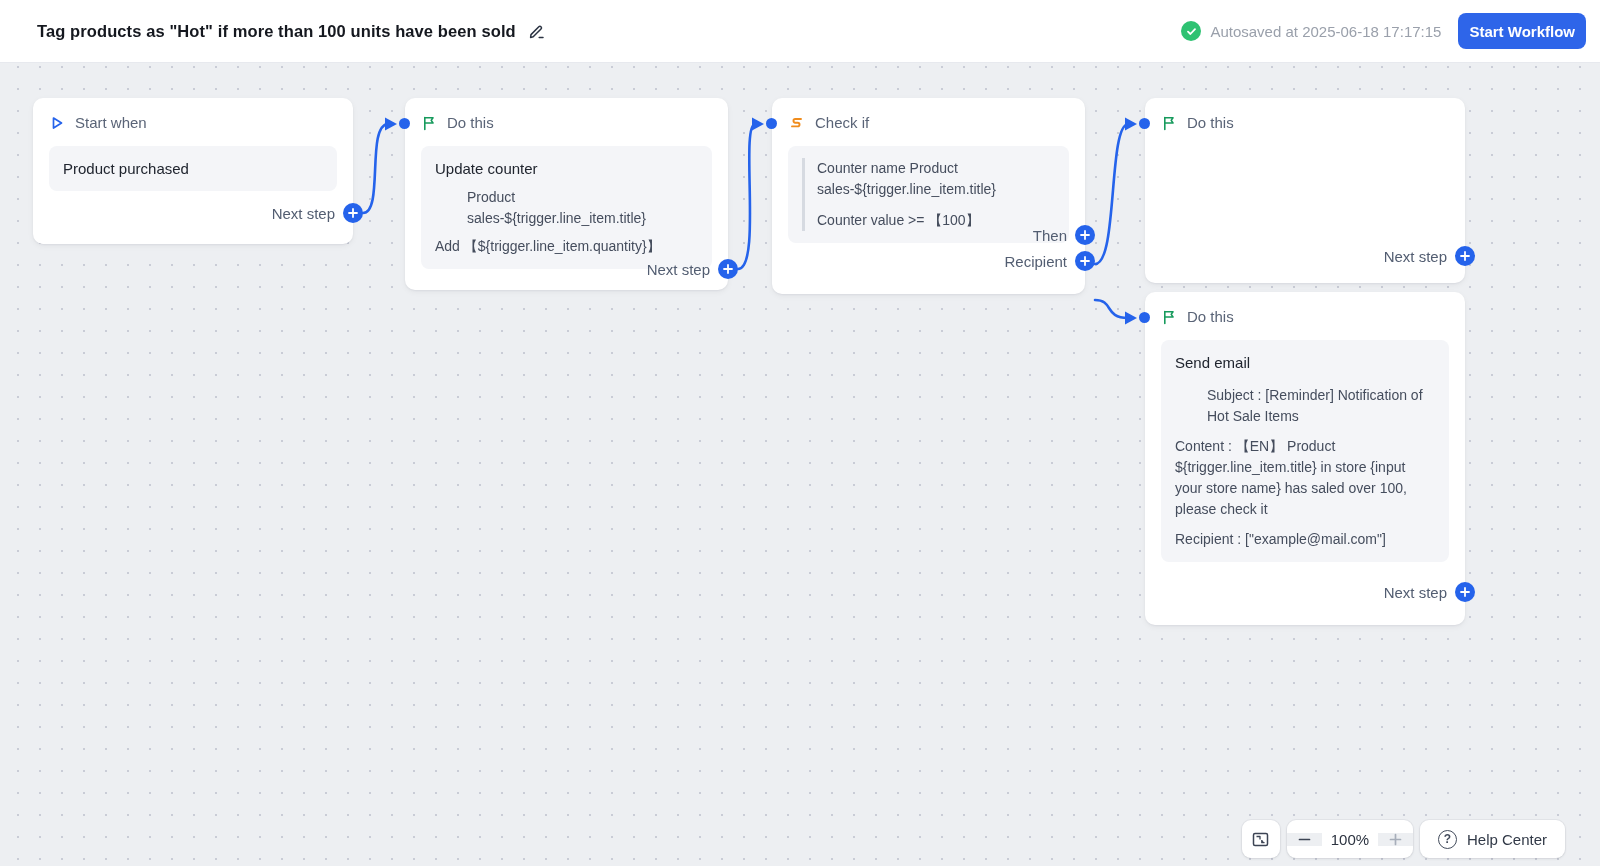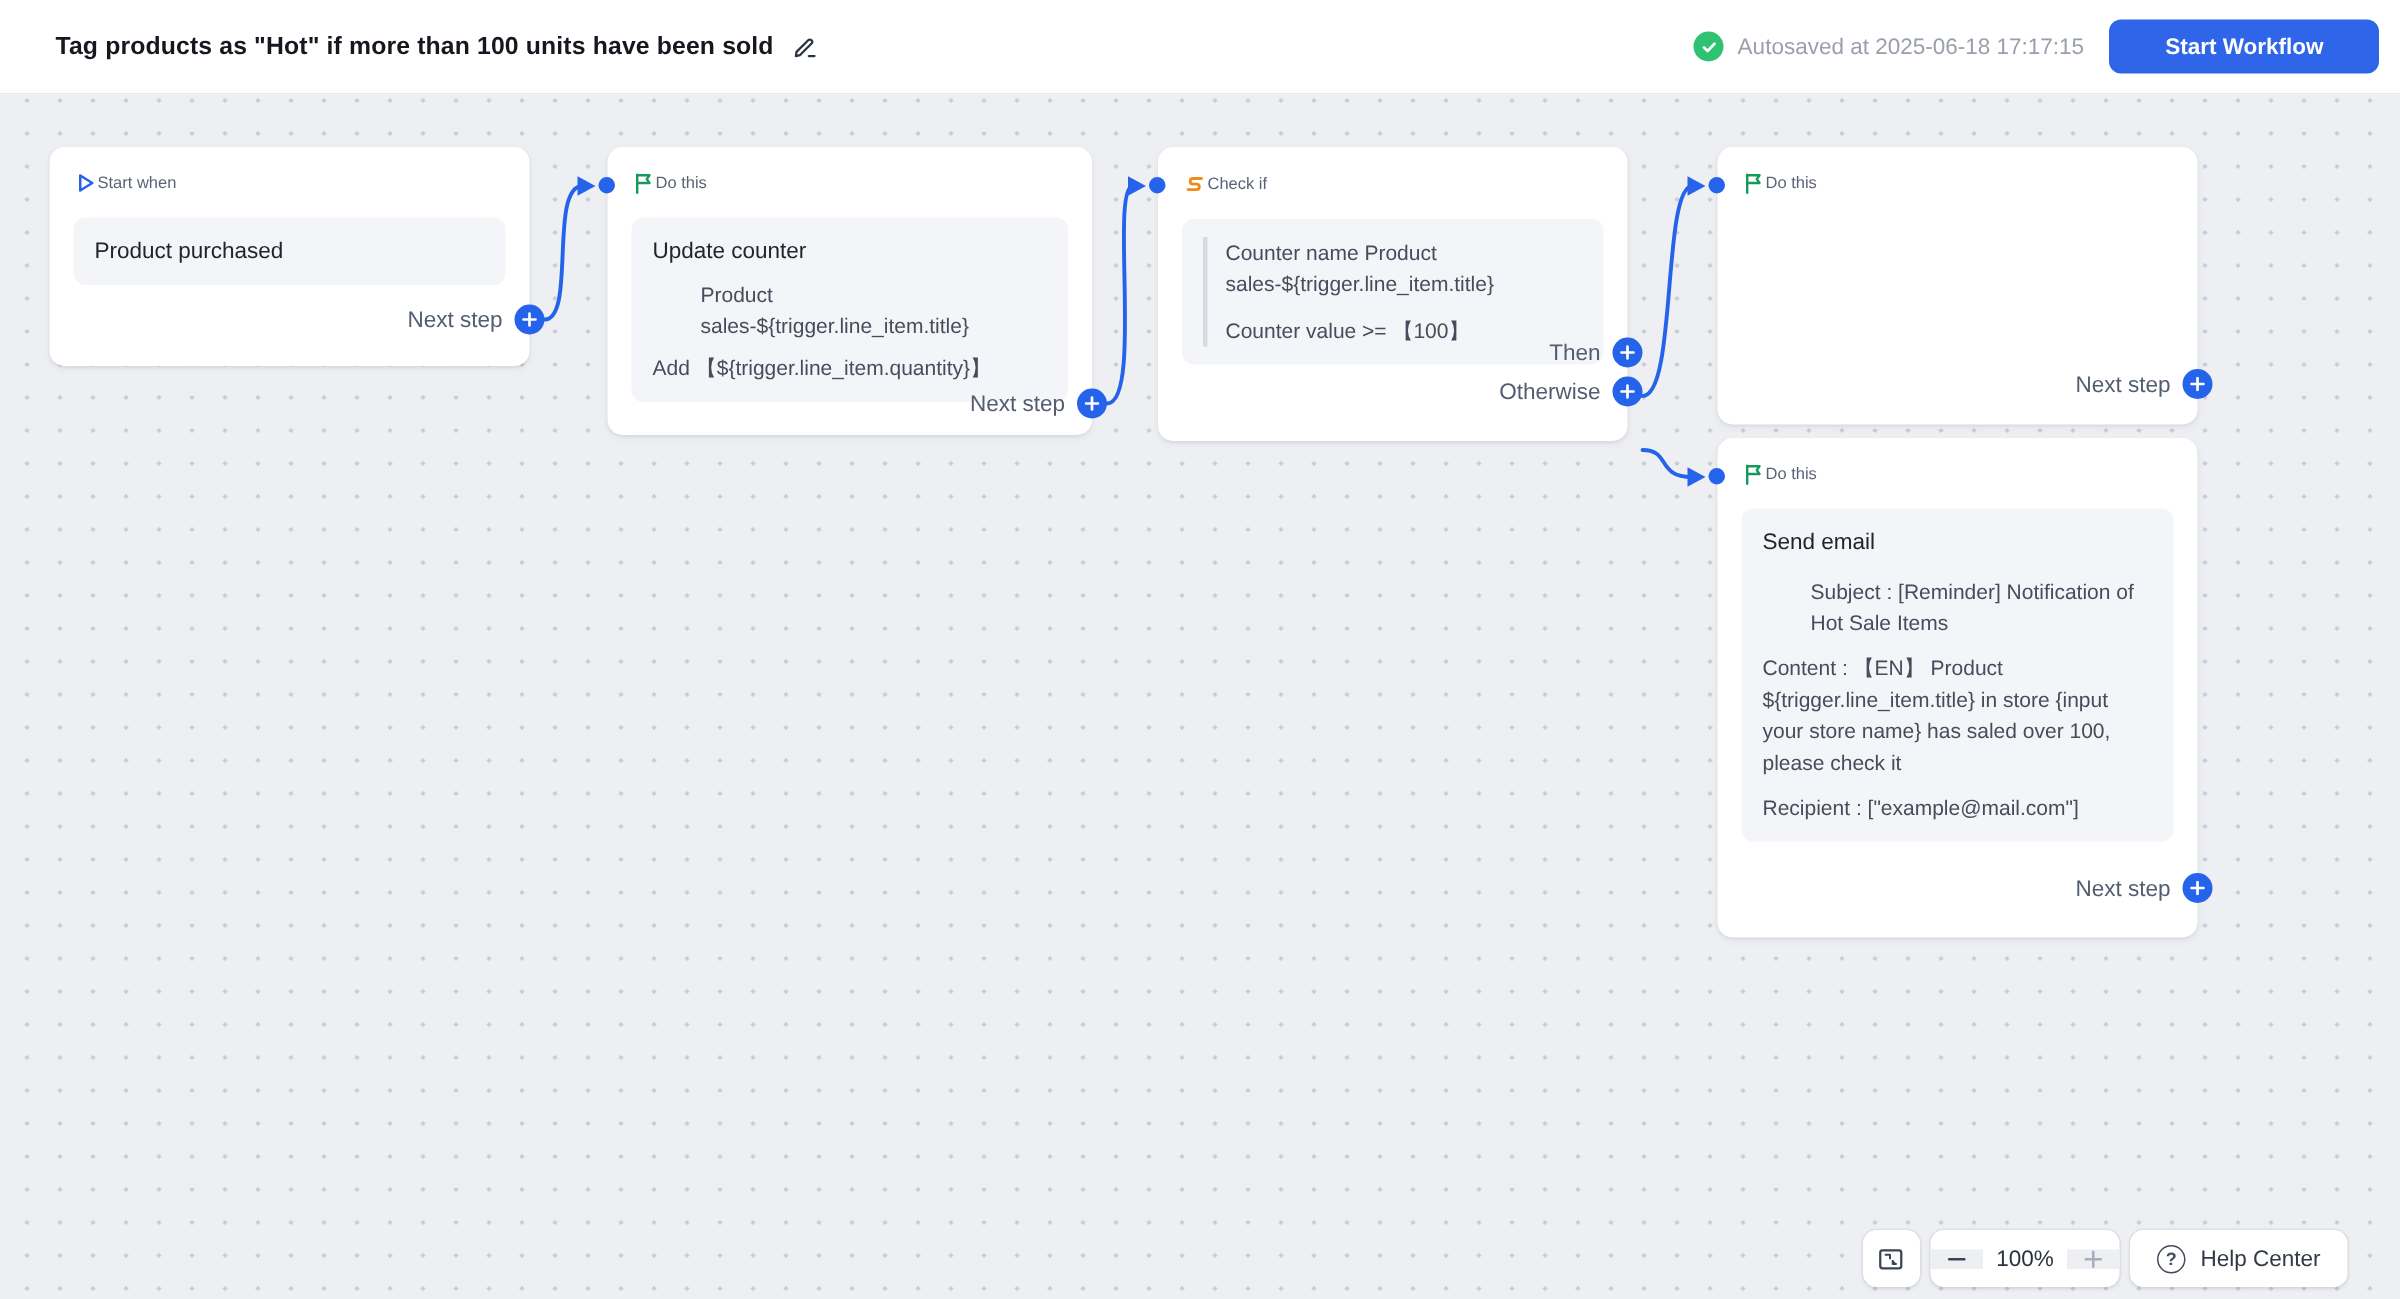--- a/index.html
+++ b/index.html
@@ -12,32 +12,32 @@
   .btn-save { display:flex; align-items:center; gap:9px; height:38px; padding:0 16px;
     background:#fff; border:1px solid #d8dce2; border-radius:9px; cursor:pointer;
     font-size:15px; color:#343c4d; font-family:inherit; }
   .title-wrap { display:flex; align-items:center; gap:11px; margin-left:23px; }
   .wf-title { font-size:16.5px; font-weight:700; color:#15181f; letter-spacing:.1px; }
   .icon-btn { background:none; border:none; cursor:pointer; display:flex; align-items:center; }
   .topbar-right { margin-left:auto; display:flex; align-items:center; gap:17px; }
   .autosave { display:flex; align-items:center; gap:9px; font-size:15px; color:#9aa0ab; }
   .check-bubble { width:20px; height:20px; border-radius:50%; background:#2ec272;
     display:flex; align-items:center; justify-content:center; }
-  .btn-start { height:36px; padding:0 37px; background:#2e65e9; color:#fff; border:none;
+  .btn-start { height:36px; padding:0 11px; background:#2e65e9; color:#fff; border:none;
     border-radius:8px; font-size:15px; font-weight:600; font-family:inherit; cursor:pointer; }
 
   
   .canvas { position:relative; width:1600px; height:803px; background:#edeff2;
     background-image:radial-gradient(circle, #c9ccd6 1.4px, transparent 1.5px);
     background-size:22px 22px; background-position:7px 15px; }
 
   .node { position:absolute; background:#fff; border-radius:10px;
     box-shadow:0 1px 2px rgba(18,24,38,.05), 0 2px 6px rgba(18,24,38,.05); padding:16px; }
-  .node-header { display:flex; align-items:center; 
-    font-size:11px; color:#5a6477; }
+  .node-header { display:flex; align-items:center; gap:10px;
+    font-size:15px; color:#5a6477; }
   .node-box { background:#f4f5f8; border-radius:8px; padding:12px 14px; margin-top:15px;
     font-size:14px; line-height:21px; color:#454d5d; }
   .box-title { font-size:15px; color:#20252f; font-weight:500; }
   .box-line { margin-top:7px; overflow-wrap:anywhere; }
   .box-title + .box-line { margin-top:8px;margin-left:32px; }
   .rule-inner { border-left:3px solid #d6dae1; padding-left:12px; }
   .rule-inner .box-line:first-child { margin-top:0; }
   .cond-gap { margin-top:10px; }
 
   .port-row { position:absolute; right:-10px; display:flex; align-items:center; gap:8px;
@@ -157,21 +157,21 @@
     </div>
     <div class="port-row" style="bottom:49px;">
       <span>Then</span>
       <button class="plus-btn">
         <svg width="10" height="10" viewBox="0 0 10 10" stroke="#fff" stroke-width="1.8" stroke-linecap="round">
             <path d="M5 1 V9 M1 5 H9"></path>
           </svg>
       </button>
     </div>
     <div class="port-row" style="bottom:23px;">
-      <span>Otherwise</span>
+      <span>Recipient</span>
       <button class="plus-btn">
         <svg width="10" height="10" viewBox="0 0 10 10" stroke="#fff" stroke-width="1.8" stroke-linecap="round">
             <path d="M5 1 V9 M1 5 H9"></path>
           </svg>
       </button>
     </div>
   </div>
 
   <div class="node" style="left:1145px; top:35px; width:320px; height:185px;">
     <div class="node-header">

